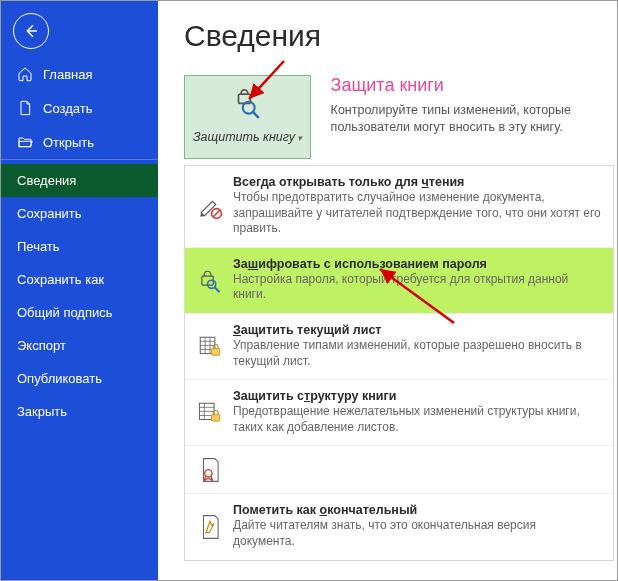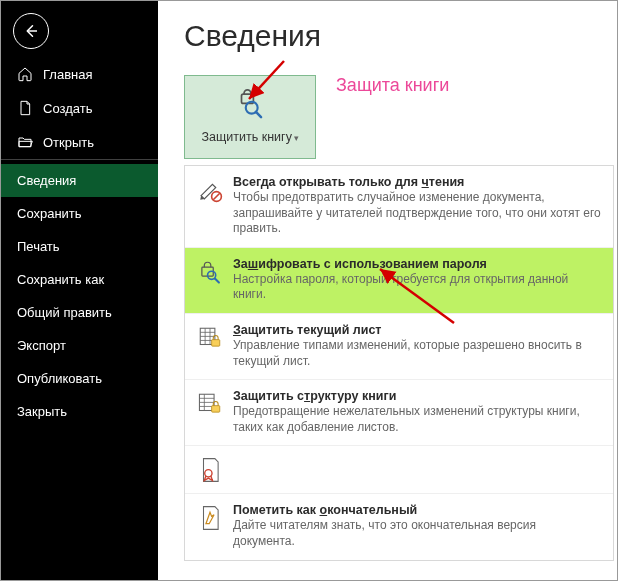--- a/index.html
+++ b/index.html
@@ -10,21 +10,21 @@
     display: flex;
     background: #fff;
     border: 1px solid #999;
     font-size: 12.5px;
     overflow: hidden;
   }
 
   
   .sidebar {
     width: 157px;
-    background: #000000;
+    background: #1d4ed8;
     color: #fff;
     display: flex;
     flex-direction: column;
     padding-top: 8px;
     flex-shrink: 0;
   }
   .sidebar .back {
     width: 36px;
     height: 36px;
     border: 1.5px solid #fff;
@@ -85,20 +85,21 @@
     gap: 4px;
     cursor: pointer;
     position: relative;
   }
   .protect-btn .search-icon svg { width: 34px; height: 34px;  }
   .protect-btn-label {
     font-size: 12.5px;
     text-align: center;
     color: #333;
     line-height: 1.2;
+    font-style: italic;
   }
   .protect-btn-label .chev { font-size: 9px; color:#666; display:inline-block; margin-left:2px;}
   .protect-info .h {
     font-size: 18px;
     color: #ec4899;
     margin-bottom: 6px;
   }
   .protect-info .d {
     font-size: 12.5px;
     color: #555;
@@ -110,20 +111,21 @@
     margin-top: 6px;
     border: 1px solid #d8d8d8;
     background: #fff;
     width: 430px;
   }
   .menu-item {
     display: flex;
     gap: 10px;
     padding: 9px 12px 10px 12px;
     cursor: pointer;
+    align-items: center;
   }
   .menu-item.highlight {
     background: #bef264;
   }
   .menu-item:not(:last-child) {
     border-bottom: 1px solid #efefef;
   }
   .menu-item .mi-icon {
     width: 26px;
     height: 26px;
@@ -187,21 +189,21 @@
   <div class="nav-item">
     <span>Сохранить</span>
   </div>
   <div class="nav-item">
     <span>Печать</span>
   </div>
   <div class="nav-item">
     <span>Сохранить как</span>
   </div>
   <div class="nav-item">
-    <span>Общий править</span>
+    <span>Общий подпись</span>
   </div>
   <div class="nav-item">
     <span>Экспорт</span>
   </div>
   <div class="nav-item">
     <span>Опубликовать</span>
   </div>
   <div class="nav-item">
     <span>Закрыть</span>
   </div>
@@ -219,20 +221,21 @@
           <circle cx="22" cy="22" r="7" fill="none" stroke="#2d6db3" stroke-width="2.5"></circle>
           <path d="M27 27l6 6" stroke="#2d6db3" stroke-width="3" stroke-linecap="round"></path>
         </svg>
       </span>
       <div class="protect-btn-label">
         <span>Защитить книгу</span><span class="chev">▾</span>
       </div>
     </div>
     <div class="protect-info">
       <div class="h">Защита книги</div>
+      <div class="d">Контролируйте типы изменений, которые пользователи могут вносить в эту книгу.</div>
     </div>
   </div>
 
   <div class="menu-list">
 
     <div class="menu-item">
       <span class="mi-icon">
         <svg viewBox="0 0 32 32">
             <path d="M5 23l4 4 14-14-4-4L5 23z" fill="none" stroke="#555" stroke-width="1.5"></path>
             <path d="M4 28l1-5 4 4z" fill="#555"></path>

